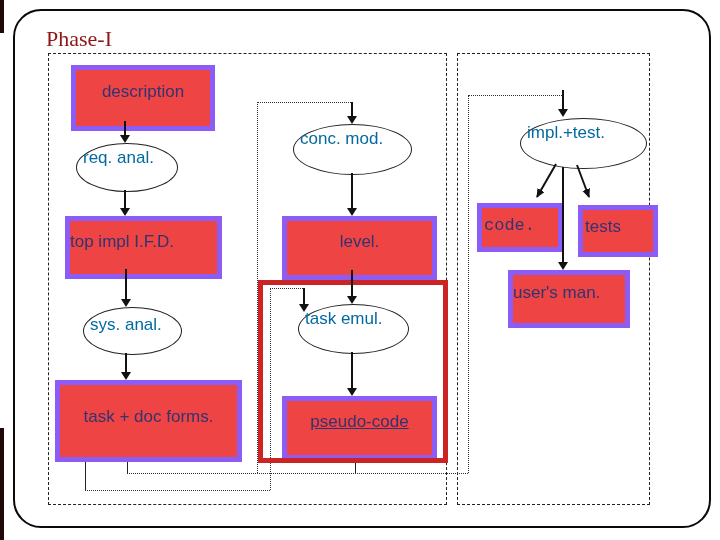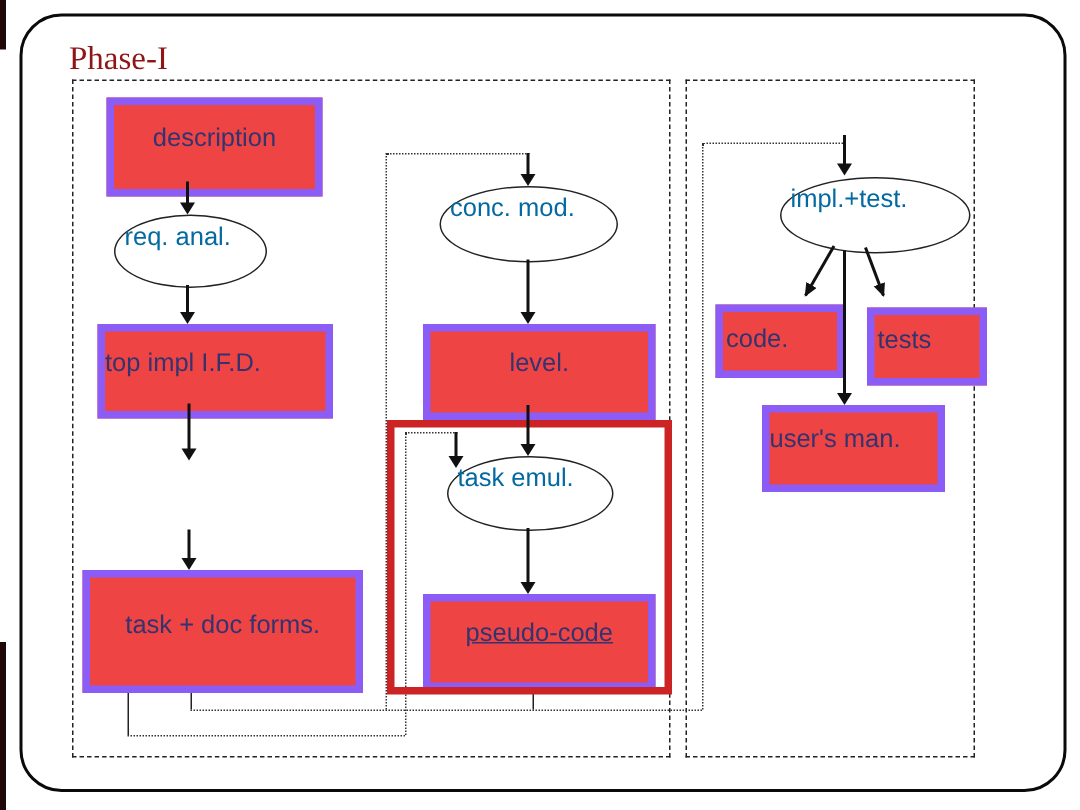--- a/index.html
+++ b/index.html
@@ -72,20 +72,23 @@
 
   <div class="rect-node" style="left:71px;top:65px;width:134px;height:56px;">
     <span class="lbl">description</span>
   </div>
   <div class="ellipse-node" style="left:76px;top:143px;width:100px;height:47px;">
     <span class="lbl">req. anal.</span>
   </div>
   <div class="rect-node align-left" style="left:65px;top:216px;width:147px;height:53px;">
     <span class="lbl">top impl I.F.D.</span>
   </div>
+  <div class="ellipse-node" style="left:83px;top:307px;width:97px;height:46px;">
+    <span class="lbl" style="top:7px;">sys. anal.</span>
+  </div>
   <div class="rect-node" style="left:55px;top:380px;width:177px;height:72px;">
     <span class="lbl" style="top:-4px;">task + doc forms.</span>
   </div>
 
   <div class="ellipse-node" style="left:293px;top:124px;width:117px;height:49px;">
     <span class="lbl">conc. mod.</span>
   </div>
   <div class="rect-node" style="left:282px;top:216px;width:145px;height:54px;">
     <span class="lbl">level.</span>
   </div>
@@ -93,21 +96,21 @@
     <span class="lbl">task emul.</span>
   </div>
   <div class="rect-node" style="left:282px;top:396px;width:145px;height:54px;text-decoration:underline;">
     <span class="lbl">pseudo-code</span>
   </div>
 
   <div class="ellipse-node" style="left:508px;top:118px;width:125px;height:49px;margin-left:12px;">
     <span class="lbl">impl.+test.</span>
   </div>
   <div class="rect-node align-left" style="left:477px;top:203px;width:76px;height:39px;">
-    <span class="lbl" style="top:-2px;left:2px;">code.</span>
+    <span class="lbl" style="top:-2px;left:2px;font-family:Liberation Mono, monospace;">code.</span>
   </div>
   <div class="rect-node align-left" style="left:508px;top:270px;width:112px;height:48px;">
     <span class="lbl">user's man.</span>
   </div>
   <div class="rect-node align-left" style="left:578px;top:205px;width:70px;height:42px;">
     <span class="lbl" style="top:-4px;left:2px;">tests</span>
   </div>
 
   <div id="highlight-box"></div>
 

